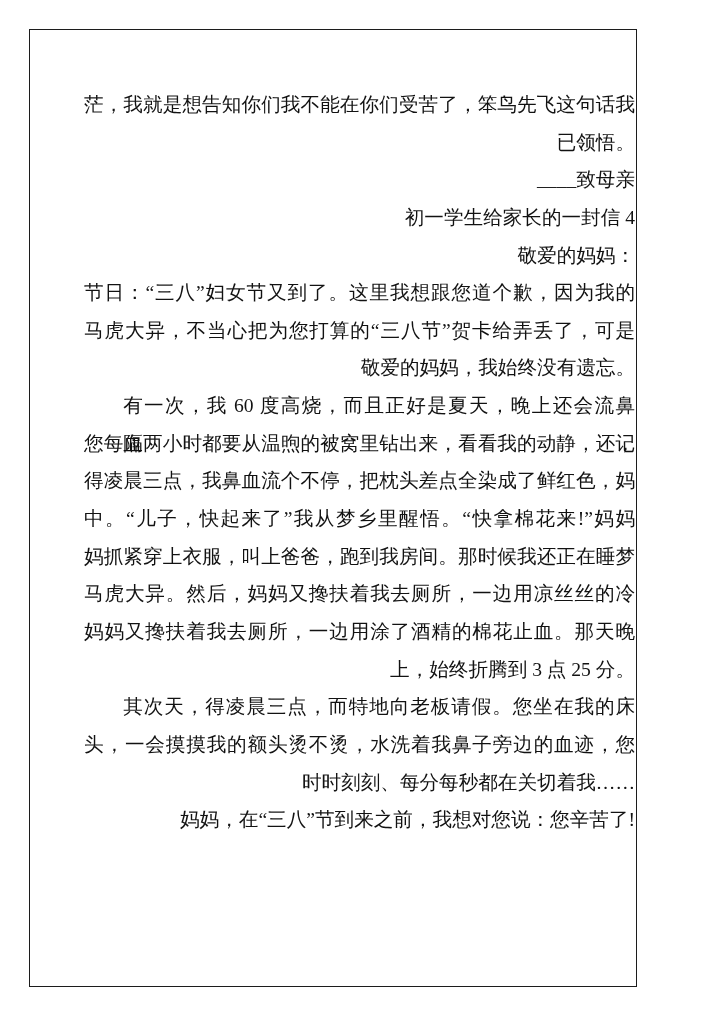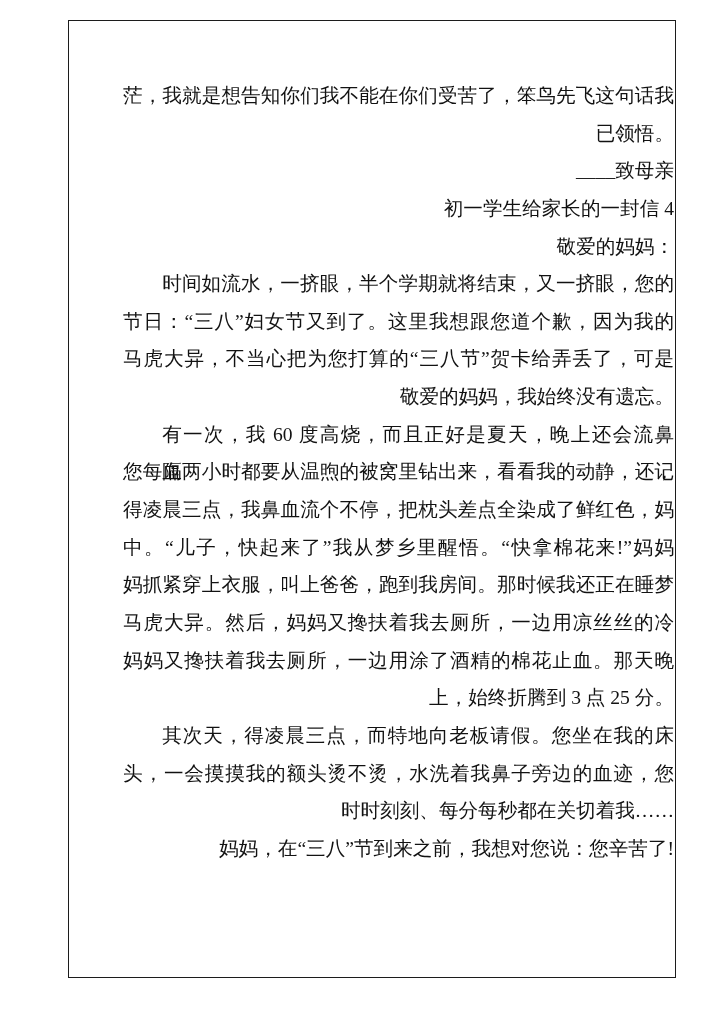--- a/index.html
+++ b/index.html
@@ -13,28 +13,27 @@
   .page {
     position: relative;
     width: 720px;
     height: 1017px;
     background: #ffffff;
     overflow: hidden;
   }
   .frame {
     position: absolute;
     left: 29px;
-    top: 20px;
+    top: 29px;
     width: 608px;
     height: 958px;
     border: 1.5px solid #1c1c1c;
     box-sizing: border-box;
     padding: 56px 54px 0 54px;
     background: #ffffff;
-    margin-left: 39px;
   }
   .doc-body {
     width: 551px;
     font-size: 19.6px;
     color: #121212;
     letter-spacing: 0;
   }
   .line {
     height: 37.65px;
     line-height: 37.65px;
@@ -55,21 +54,20 @@
 <body style="background: rgb(255, 255, 255);">
 
 <div class="page">
   <div class="frame" style="border-color: rgb(28, 28, 28);">
     <div class="doc-body" style="color: rgb(18, 18, 18);">
         <div class="line fill">茫，我就是想告知你们我不能在你们受苦了，笨鸟先飞这句话我</div>
         <div class="line">已领悟。</div>
         <div class="line indent">____致母亲</div>
         <div class="line indent">初一学生给家长的一封信 4</div>
         <div class="line indent">敬爱的妈妈：</div>
-        <div class="line indent fill">时间如流水，一挤眼，半个学期就将结束，又一挤眼，您的</div>
         <div class="line fill">节日：“三八”妇女节又到了。这里我想跟您道个歉，因为我的</div>
         <div class="line fill">马虎大异，不当心把为您打算的“三八节”贺卡给弄丢了，可是</div>
         <div class="line">敬爱的妈妈，我始终没有遗忘。</div>
         <div class="line indent fill">有一次，我 60 度高烧，而且正好是夏天，晚上还会流鼻血，</div>
         <div class="line fill">您每隔两小时都要从温煦的被窝里钻出来，看看我的动静，还记</div>
         <div class="line fill">得凌晨三点，我鼻血流个不停，把枕头差点全染成了鲜红色，妈</div>
         <div class="line fill">中。“儿子，快起来了”我从梦乡里醒悟。“快拿棉花来!”妈妈</div>
         <div class="line fill">妈抓紧穿上衣服，叫上爸爸，跑到我房间。那时候我还正在睡梦</div>
         <div class="line fill">马虎大异。然后，妈妈又搀扶着我去厕所，一边用凉丝丝的冷</div>
         <div class="line fill">妈妈又搀扶着我去厕所，一边用涂了酒精的棉花止血。那天晚</div>

